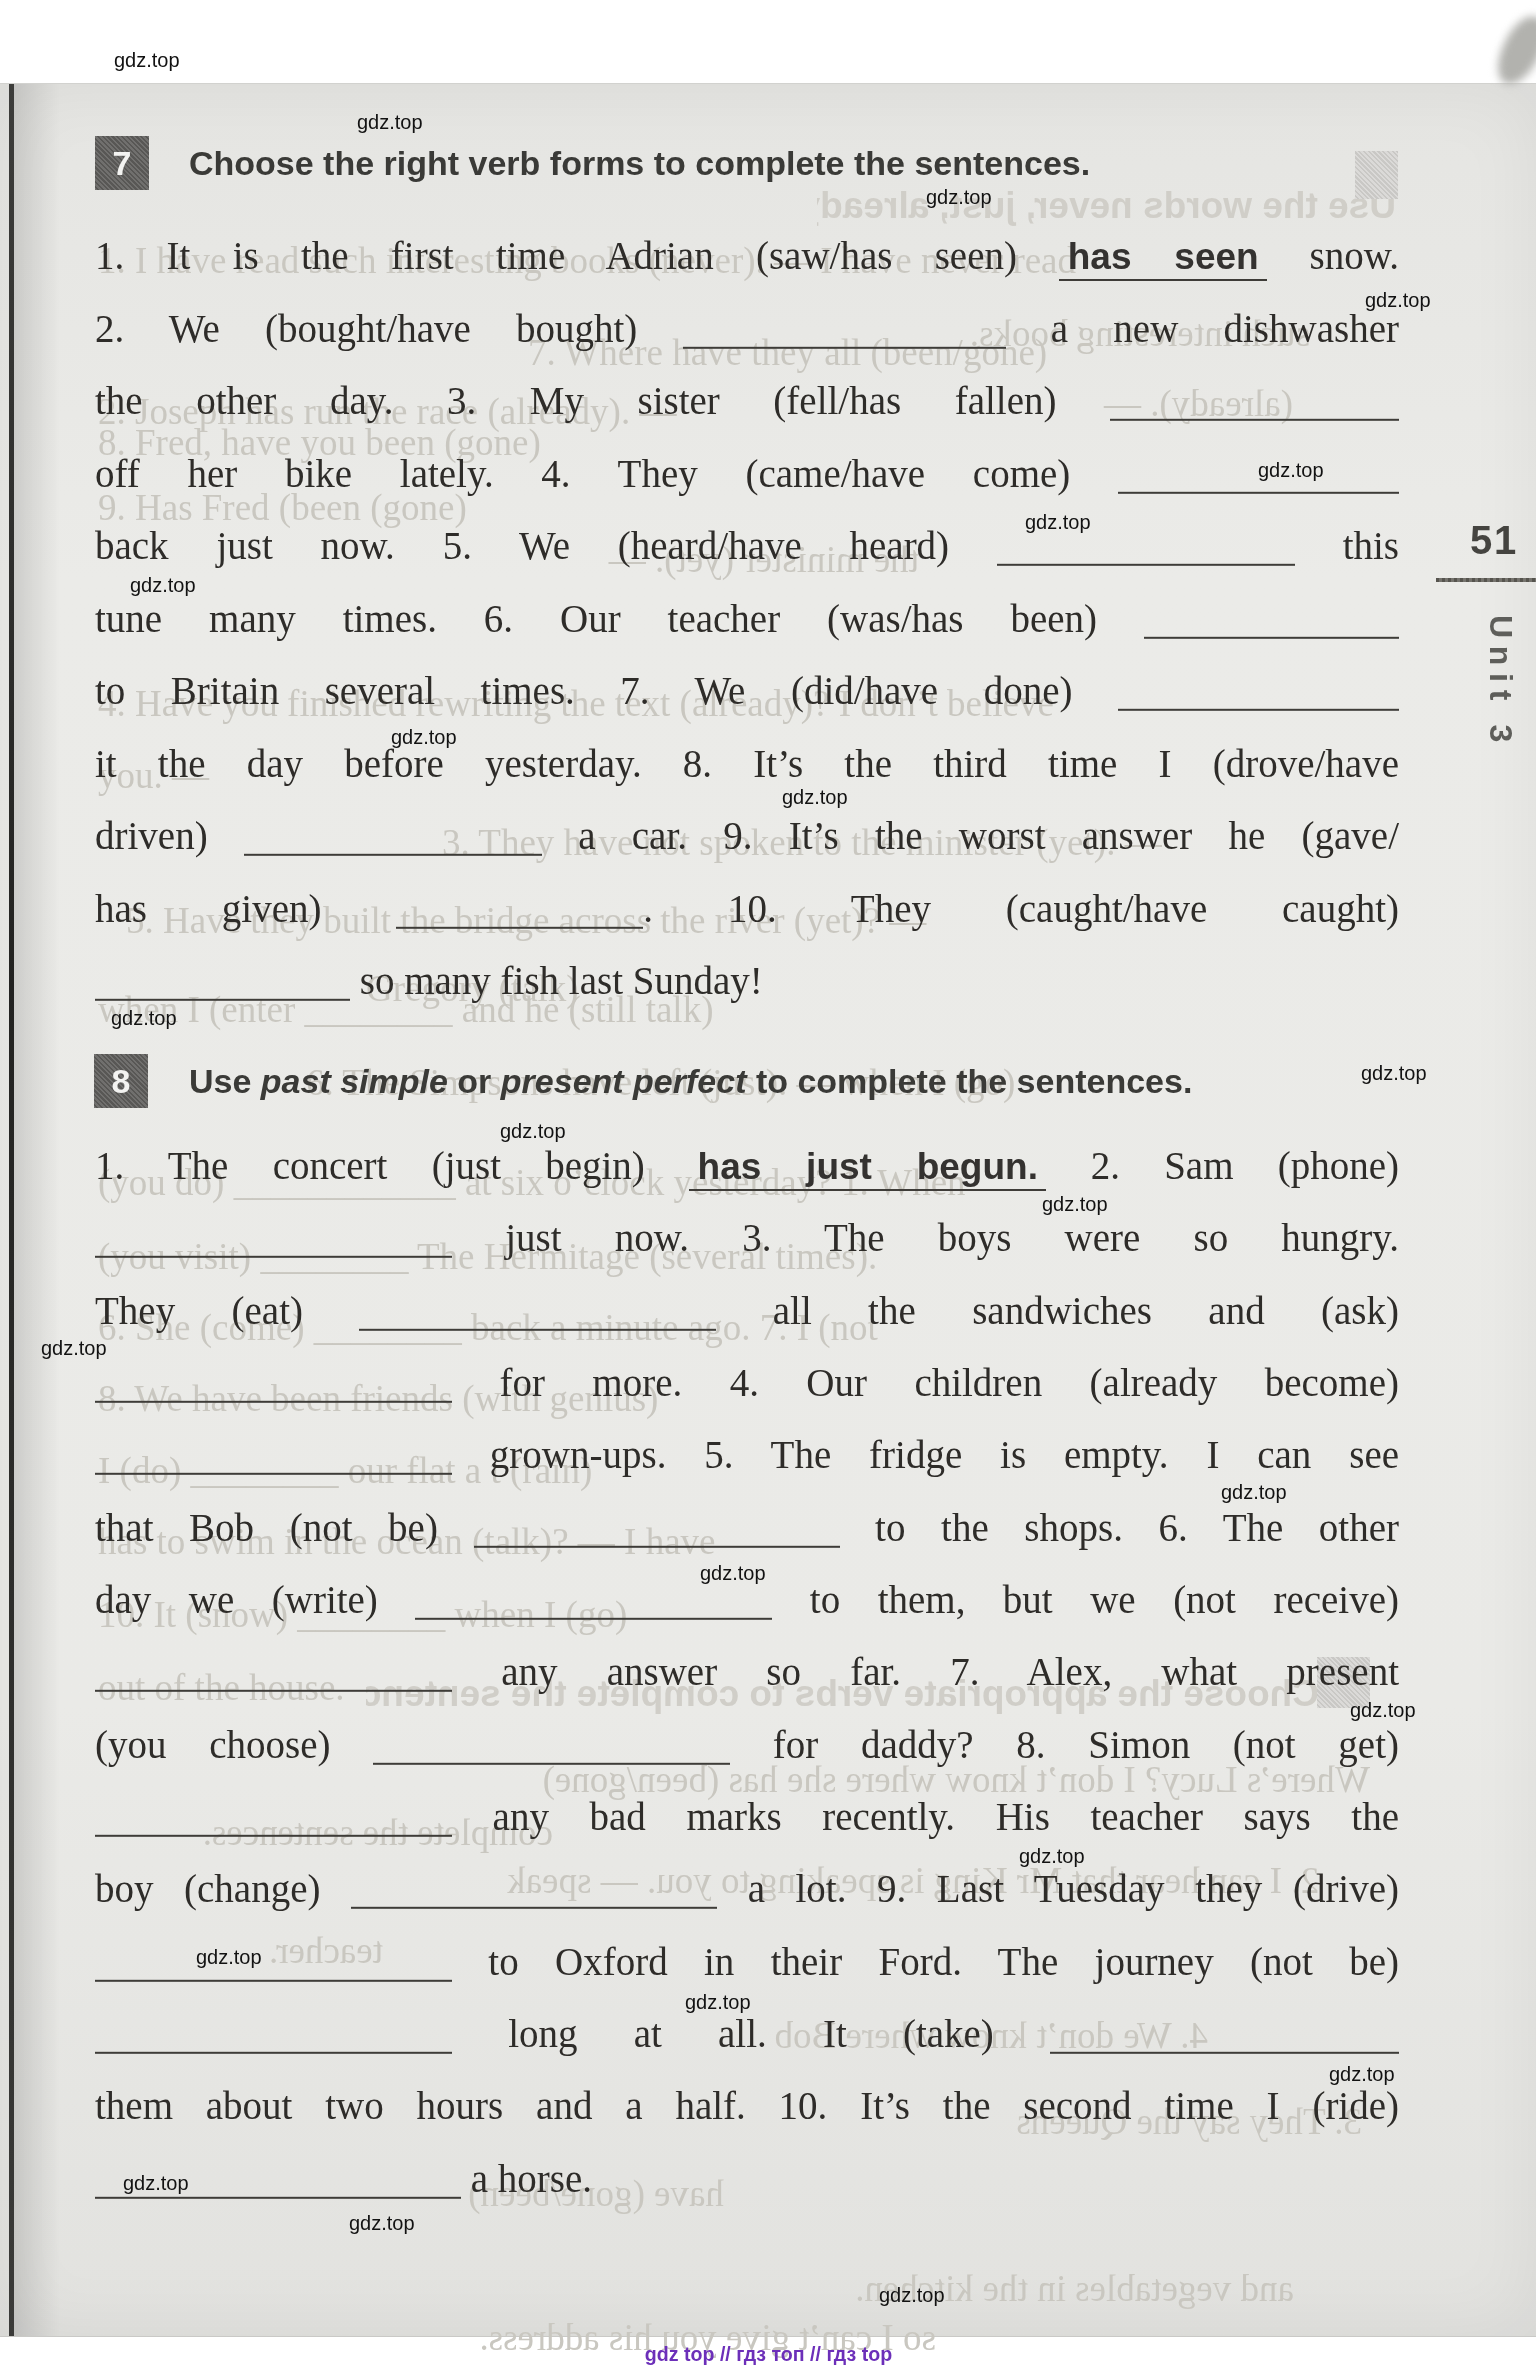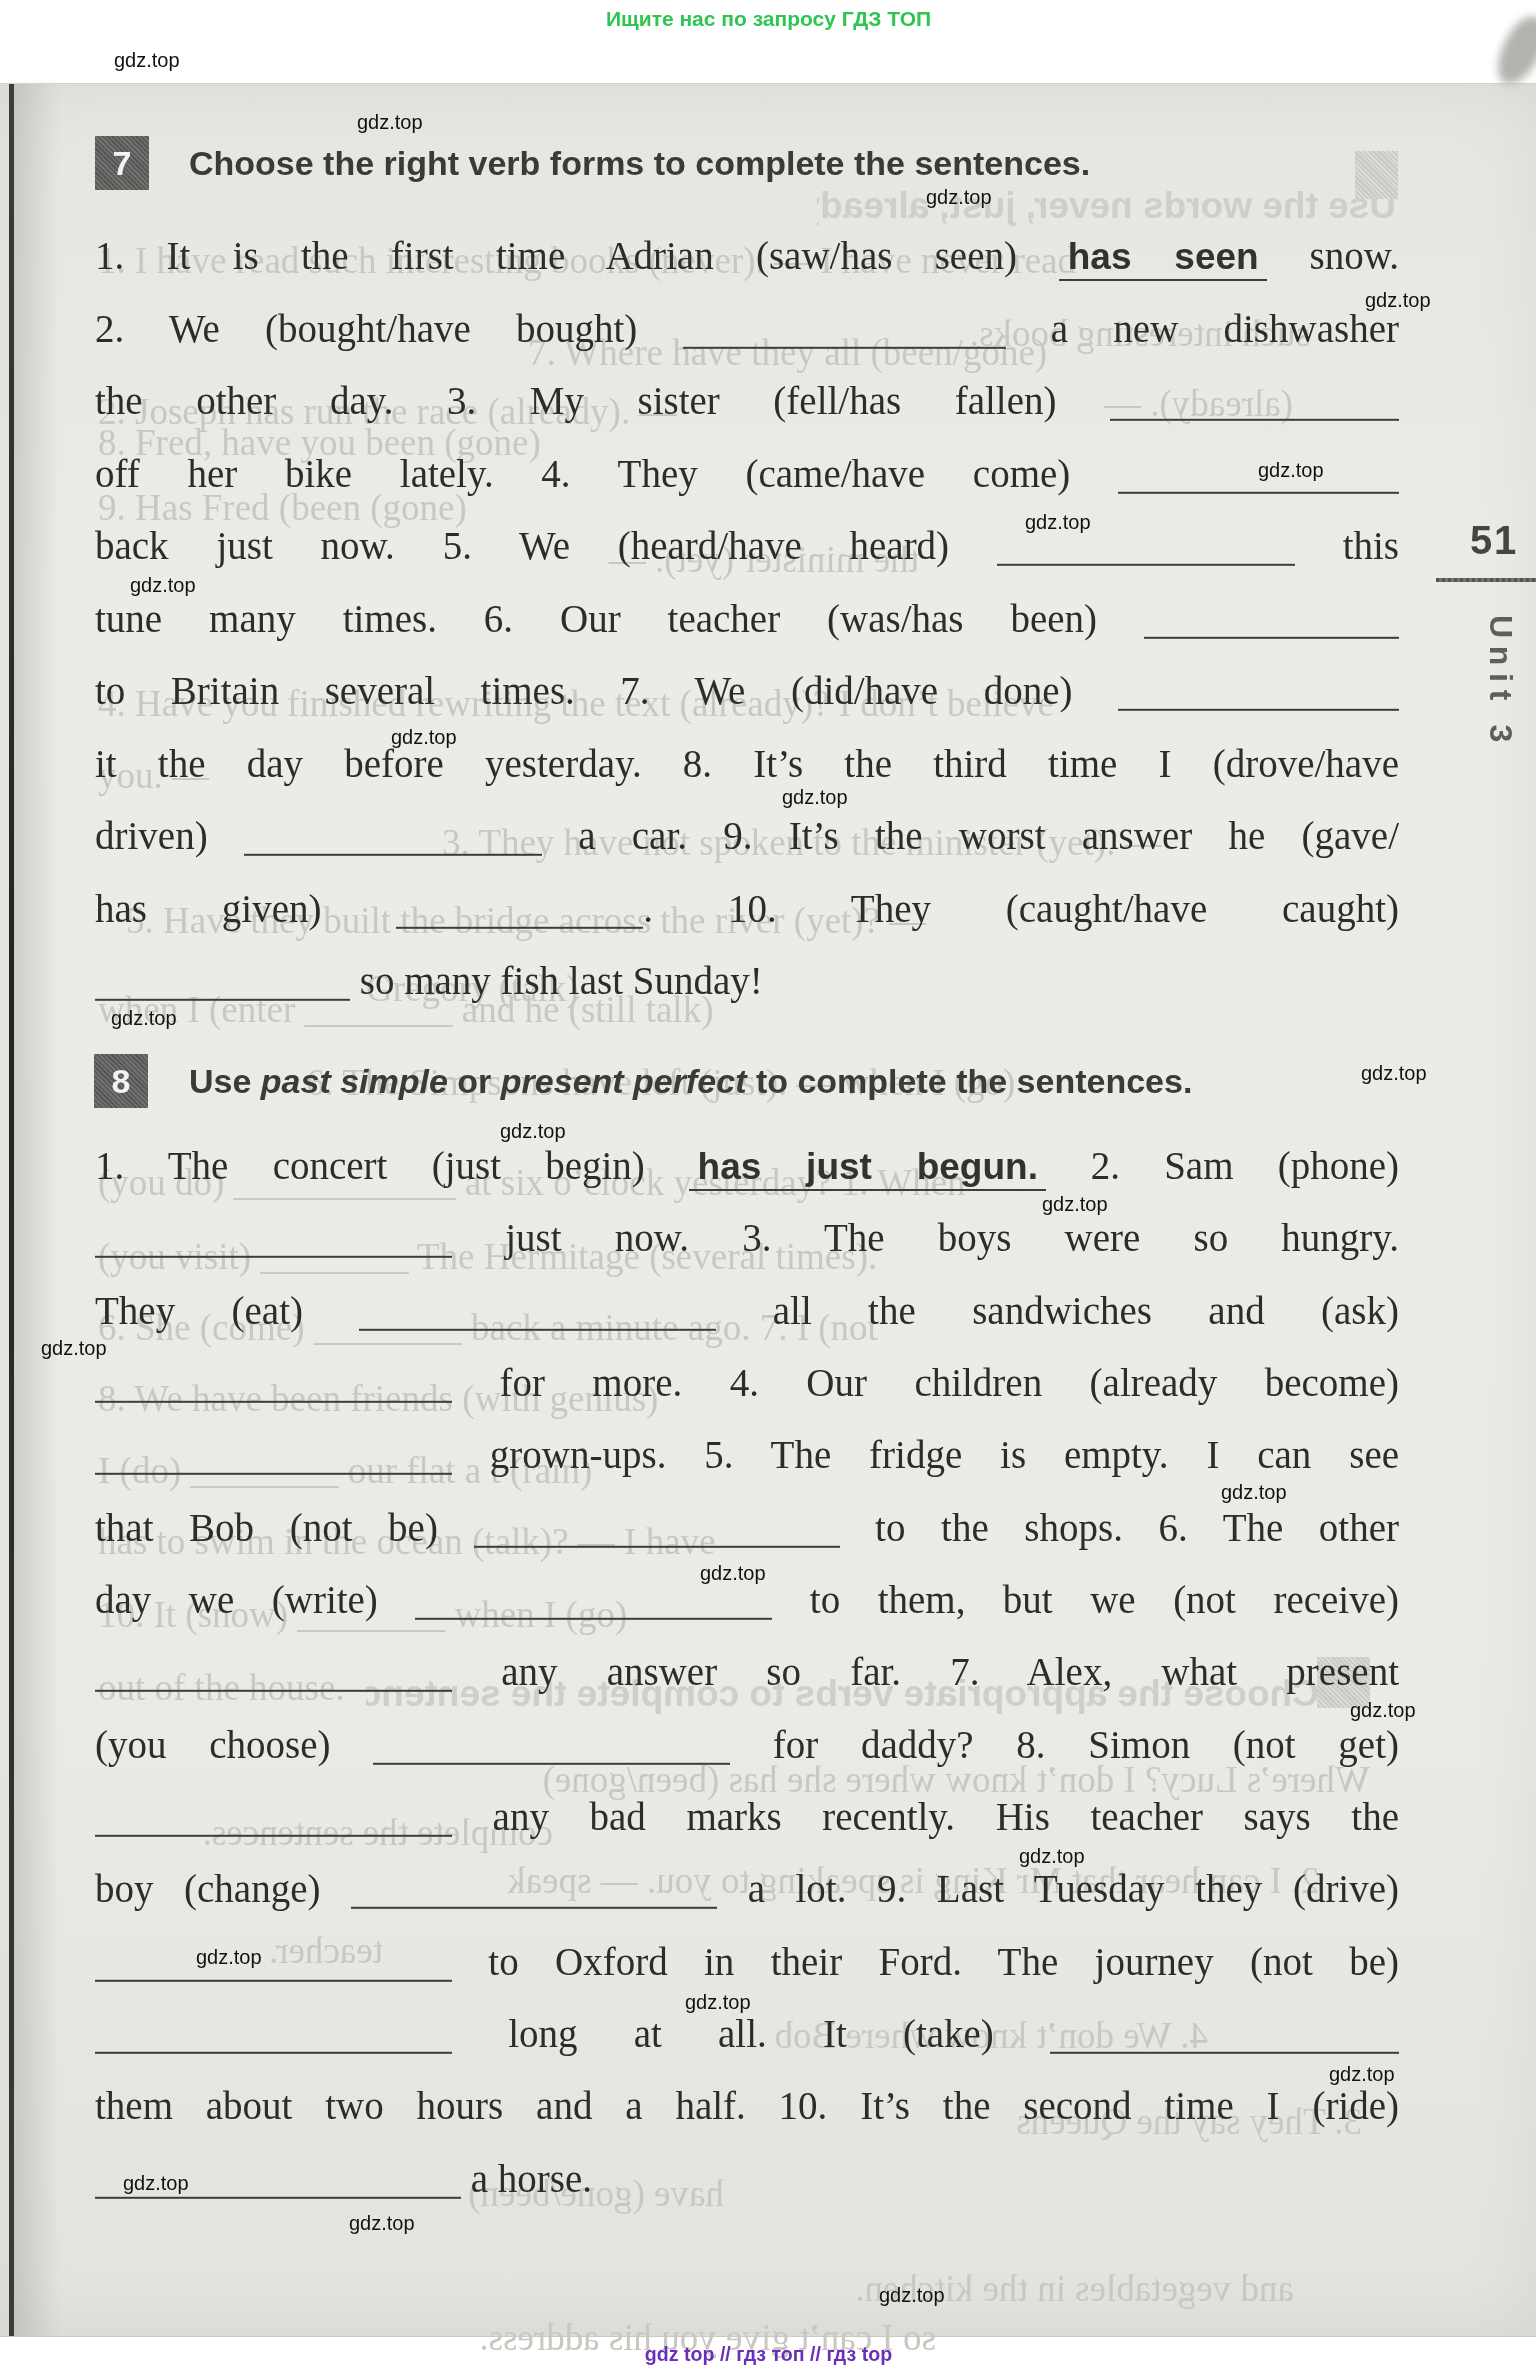--- a/index.html
+++ b/index.html
@@ -53,23 +53,20 @@
       color:#5e5e5a;letter-spacing:7.7px;}
   
   .footer{position:absolute;left:0;top:2343px;width:100%;text-align:center;
       font-family:"Liberation Sans","DejaVu Sans",sans-serif;font-size:19.6px;font-weight:600;}
 </style>
 </head>
 <body>
 
 <div class="stage">
 
-  <div class="promo" style="color: rgb(46, 197, 82);">
-    <span>Ищите нас по запросу ГДЗ ТОП</span>
-  </div>
 
   <div class="scan">
     <div class="spine"></div>
     <div class="spine-shade"></div>
 
     <div>
         <div class="bleed mirror sans" style="left: 817px; top: 96px; width: 579px;">Use the words never, just, already</div>
         <div class="bleed" style="left: 98px; top: 151px; width: 1293px;">1. I have read such interesting books (never). — I have never read</div>
         <div class="bleed mirror" style="left: 919px; top: 224px; width: 391px;">such interesting books.</div>
         <div class="bleed" style="left: 528px; top: 243px; width: 749px;">7. Where have they all (been/gone)</div>

